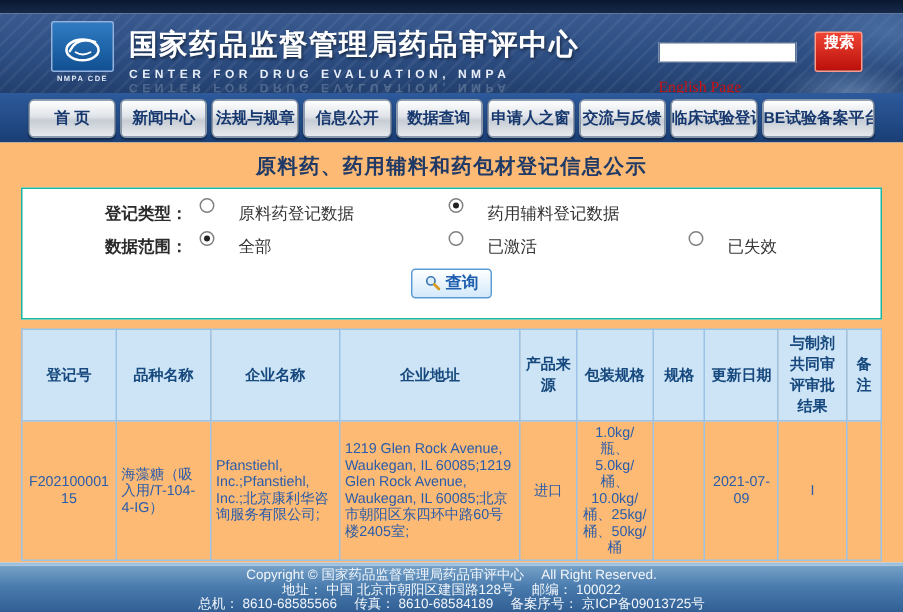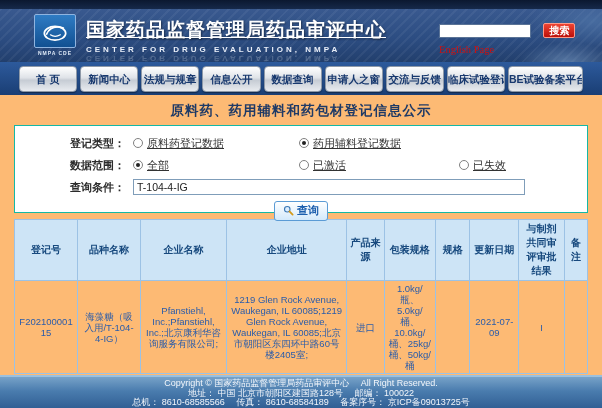--- a/index.html
+++ b/index.html
@@ -21,26 +21,26 @@
       radial-gradient(ellipse 70px 28px at 75% 70%, rgba(150,185,225,.45), transparent 70%),
       radial-gradient(ellipse 60px 22px at 40% 85%, rgba(140,175,215,.35), transparent 70%),
       radial-gradient(ellipse 90px 40px at 85% 25%, rgba(90,130,180,.5), transparent 70%);
   }
   .logo-wrap { position:absolute; left:33px; top:5px; width:44px; text-align:center; z-index:2; }
   .logo-box { width:42px; height:34px; margin:0 auto; border:1px solid #8fb4e0; border-radius:2px;
     background:linear-gradient(180deg,#2f7cc4,#115092); display:flex; align-items:center; justify-content:center; }
   .logo-caption { font-size:5px; color:#dfeaf8; letter-spacing:1px; margin-top:2px; font-weight:bold; }
   .head-titles { position:absolute; left:86px; top:8px; z-index:2; }
   .head-title { color:#fff; font-size:19px; font-weight:bold; letter-spacing:1px;
-    text-shadow:1px 1px 2px rgba(0,0,0,.45); white-space:nowrap;text-decoration:underline; }
+    text-shadow:1px 1px 2px rgba(0,0,0,.45); white-space:nowrap; }
   .head-sub { color:#e9eff9; font-size:8px; font-weight:bold; letter-spacing:3px; margin-top:2px; white-space:nowrap; }
   .head-sub-reflect { transform:scaleY(-1); opacity:.22; margin-top:0; }
   .search-area { position:absolute; right:18px; top:12px; z-index:3; width:145px; }
   .search-input { width:92px; height:14px; border:1px solid #5a7396; background:#fff; font-size:9px; padding:0 2px; vertical-align:middle; }
-  .search-btn { display:inline-block; vertical-align:middle; margin-left:8px; width:32px; height:15px; line-height:14px;
+  .search-btn { display:inline-block; vertical-align:middle; margin-left:8px; width:32px; height:27px; line-height:14px;
     background:linear-gradient(180deg,#ee4433,#bb0f0a); border:1px solid #ff9988; border-radius:2px;
     color:#fff; font-size:10px; font-weight:bold; text-align:center; cursor:pointer; }
   .english-link { display:inline-block; margin-top:4px; color:#cc1111; font-size:10.5px;
     font-family:"Liberation Serif","DejaVu Serif",serif; cursor:pointer; }
 
   
   .nav { height:33px; background:linear-gradient(180deg,#2d5a9c 0%,#1a3e74 100%);
     display:flex; gap:3px; padding:4px 19px 3px; }
   .nav-tab { flex:1; border:1px solid #8e99a8; border-radius:4px; cursor:pointer;
     background:linear-gradient(180deg,#ffffff 0%,#dfe3e8 45%,#c6ccd4 55%,#e8ebef 100%);
@@ -50,36 +50,36 @@
 
   
   .main { height:280px; background:#fdba74; overflow:hidden; }
   .page-title { text-align:center; margin:7px 0 5px; color:#1f3a66; font-size:13.5px; font-weight:bold;
     font-family:"Liberation Serif","DejaVu Serif",serif; letter-spacing:1px; }
 
   .form-box { position:relative; margin:0 14px; height:88px; border:1px solid #14b8a6; background:#fff; }
   .form-row { position:relative; height:22px; line-height:22px; font-size:11px; color:#333; }
   .form-row:first-child { margin-top:6px; }
   .form-label { position:absolute; left:0; width:110px; text-align:right; font-weight:bold; color:#2b2b2b; }
-  .opt { position:absolute; display:inline-flex; align-items:center; gap:4px; cursor:pointer;text-decoration:underline; }
+  .opt { position:absolute; display:inline-flex; align-items:flex-start; gap:16px; cursor:pointer; }
   .opt.c1 { left:118px; } .opt.c2 { left:284px; } .opt.c3 { left:444px; }
   .radio { width:10px; height:10px; border:1px solid #808080; border-radius:50%; background:#fff; display:inline-block; position:relative; }
   .radio.sel::after { content:""; position:absolute; left:2px; top:2px; width:4px; height:4px; border-radius:50%; background:#222; }
   .query-input { position:absolute; left:118px; top:3px; width:392px; height:16px; border:1px solid #7f9db9;
     font-size:10.5px; padding:0 3px; color:#222; }
   .btn-row { text-align:center; margin-top:3px; }
   .query-btn { display:inline-flex; align-items:center; gap:3px; padding:1px 8px 2px; cursor:pointer;
     border:1px solid #5b9bd5; border-radius:3px; background:linear-gradient(180deg,#ffffff,#d3e9fb);
     color:#1d5fae; font-size:11px; font-weight:bold; }
 
   .data-table { width:574px; margin:6px 14px 0; border-collapse:collapse; table-layout:fixed; }
   .data-table th, .data-table td { border:1px solid #9cc2e5; padding:2px 3px; }
   .data-table th { background:#cde4f6; color:#17497e; font-size:10px; font-weight:bold; height:15px; }
   .data-table td { color:#2a5caa; font-size:9.5px; line-height:11px; text-align:center; vertical-align:middle; word-wrap:break-word; }
-  .data-table td.left { text-align:center; }
+  .data-table td.left { text-align:left; }
   .data-table tbody tr { height:58px; }
 
   
   .footer { height:33px; border-top:2px solid #9cc0de;
     background:linear-gradient(180deg,#77a2c8 0%,#4a7cae 45%,#315f94 100%);
     color:#f2f6fb; font-size:9px; text-align:center; padding-top:2px; line-height:9.5px; }
 </style>
 </head>
 <body>
 
@@ -146,24 +146,20 @@
           <span>全部</span>
         </span>
         <span class="opt c2">
           <span class="radio"></span>
           <span>已激活</span>
         </span>
         <span class="opt c3">
           <span class="radio"></span>
           <span>已失效</span>
         </span>
-      </div>
-      <div class="form-row">
-        <span class="form-label">查询条件：</span>
-        <input class="query-input" type="text" value="T-104-4-IG" style="">
       </div>
       <div class="btn-row">
         <span class="query-btn">
           <svg viewBox="0 0 16 16" width="11" height="11">
             <circle cx="6.2" cy="6.2" r="4" fill="#dceeff" stroke="#3b77b5" stroke-width="1.6"></circle>
             <line x1="9.4" y1="9.4" x2="14" y2="14" stroke="#d49a1a" stroke-width="2.6" stroke-linecap="round"></line>
           </svg>
           <span>查询</span>
         </span>
       </div>

